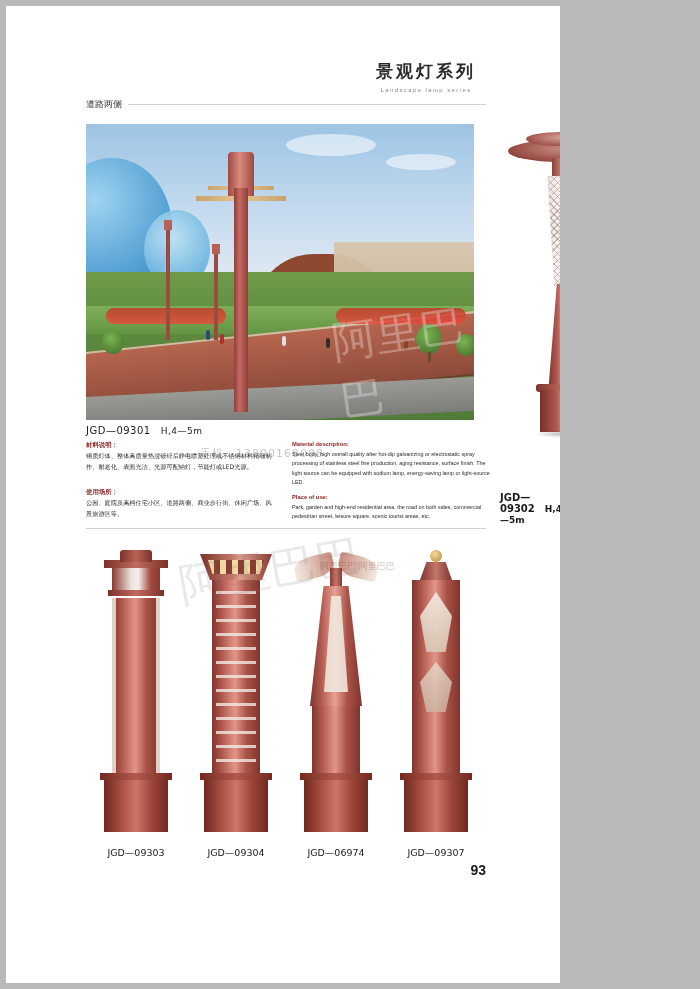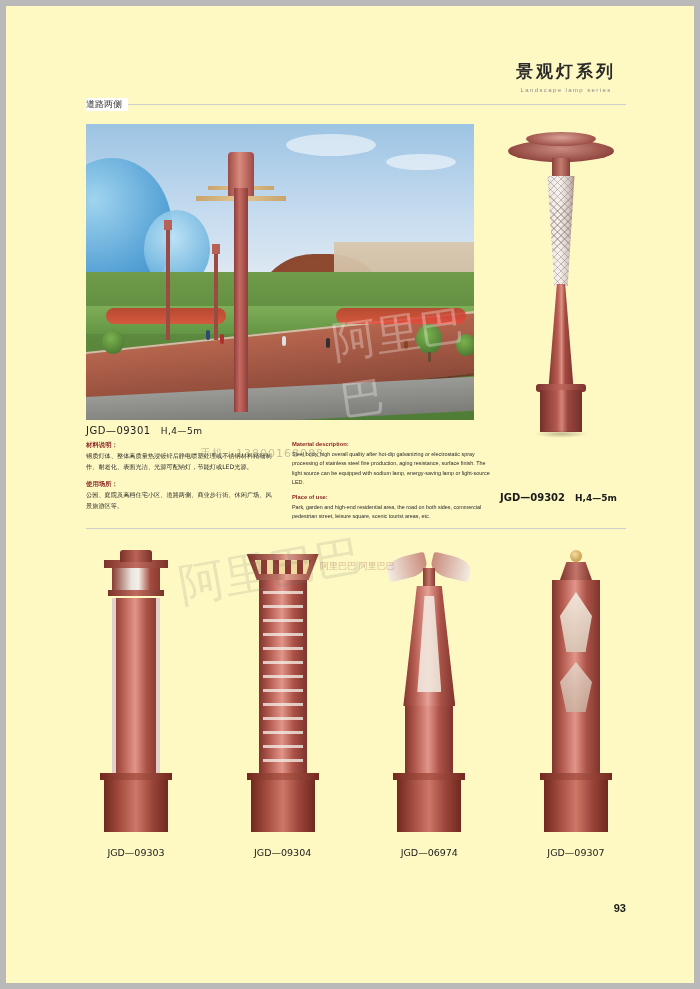--- a/index.html
+++ b/index.html
@@ -5,23 +5,23 @@
   html, body {
     margin: 0;
     padding: 0;
     background: #b9b9b9;
   }
   body {
     font-family: "Liberation Sans", sans-serif;
   }
   .page {
     position: relative;
-    width: 700px;
+    width: 560px;
     height: 989px;
-    background: #fef9c3;
+    background: #ffffff;
     overflow: hidden;
     box-sizing: border-box;
   }
   
   .header-title {
     position: absolute;
     right: 74px;
     top: 60px;
     text-align: center;
     width: 120px;
@@ -247,21 +247,21 @@
   .text-cn {
     position:absolute; left:86px; top:440px; width:190px;
     font-size:6.2px; line-height:1.75; color:#2a2a2a;
     font-family:"DejaVu Sans","Liberation Sans",sans-serif;
   }
   .text-en {
     position:absolute; left:292px; top:440px; width:200px;
     font-size:5.4px; line-height:1.72; color:#2a2a2a;
   }
   .blk-title {
-    color:#8a1f1f; font-weight:bold; font-size:6.4px; margin-top:6px;
+    color:#8a1f1f; font-weight:bold; font-size:6.4px; margin-top:14px;
   }
   .blk-title:first-child { margin-top:0; }
   .blk-title-en {
     color:#8a1f1f; font-weight:bold; font-size:5.8px; margin-top:6px;
   }
   .blk-title-en:first-child { margin-top:0; }
 
   .hr-mid {
     position:absolute; left:86px; right:74px; top:528px; height:1px; background:#cfcfcf;
   }
@@ -316,22 +316,22 @@
     letter-spacing:1px; pointer-events:none;
     font-family:"DejaVu Sans", sans-serif;
   }
   .watermark-tag {
     position:absolute; left:320px; top:560px;
     font-size:9px; color:rgba(120,60,60,.35);
     line-height:1.4; text-align:center; pointer-events:none;
     font-family:"DejaVu Sans", sans-serif;
   }
   .page-no {
-    position:absolute; right:74px; top:902px;
-    font-size:11px; font-weight:bold; color:#1a1a1a;
+    position:absolute; right:74px; top:862px;
+    font-size:14px; font-weight:bold; color:#1a1a1a;
   }
   .page-frame {
     position:absolute; left:0; top:0; width:700px; height:989px;
     border:6px solid #b9b9b9; box-sizing:border-box; pointer-events:none;
   }
 </style>
 </head>
 <body>
 
 <div class="page">

